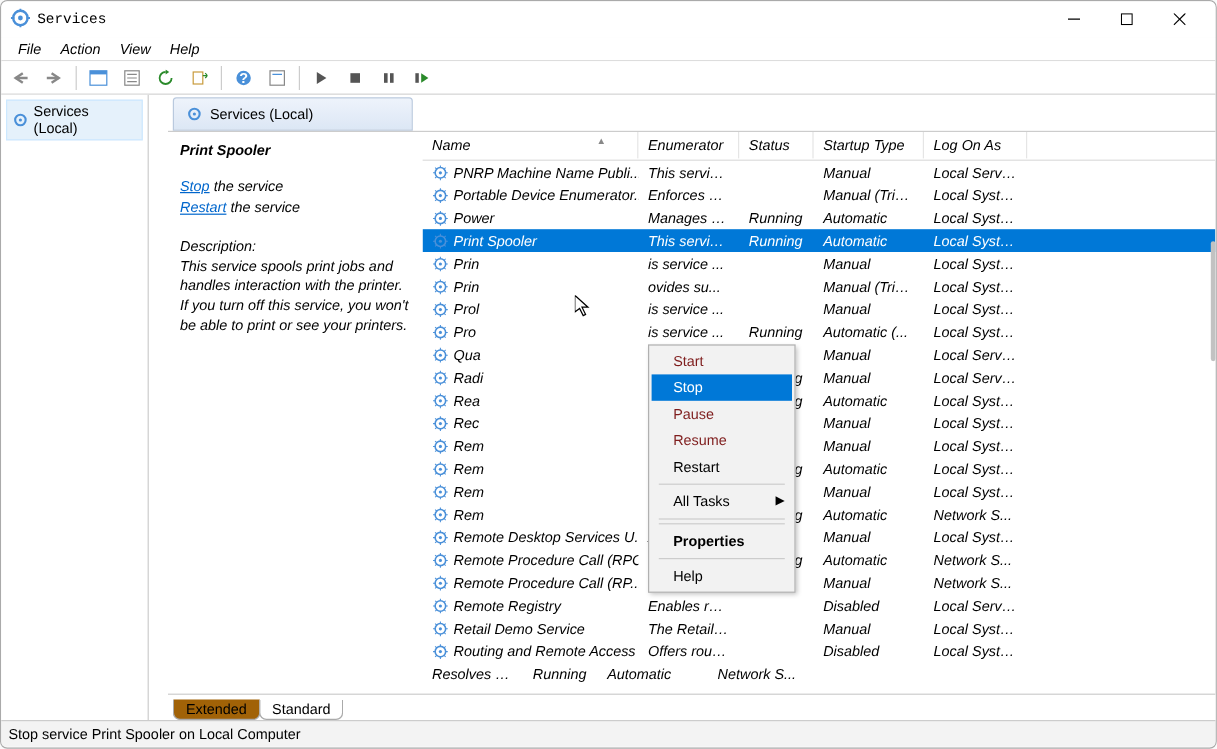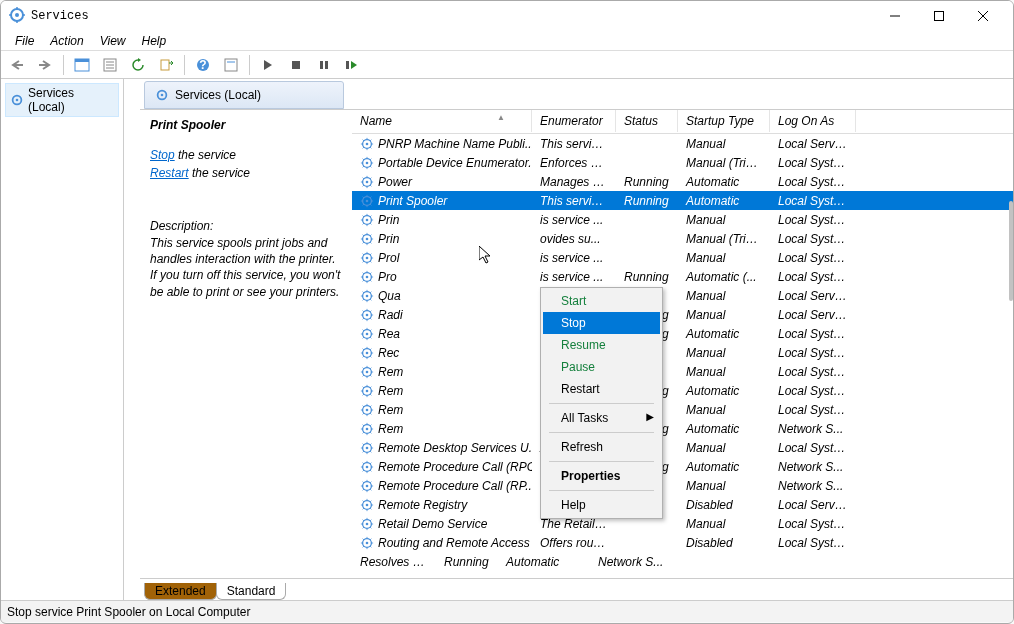--- a/index.html
+++ b/index.html
@@ -21,21 +21,21 @@
 .content { display: flex; height: 521px; background: #fff; gap: 16px; }
 .tree { width: 123px; border-right: 1px solid #ccc; padding: 4px; background: #fff; }
 .tree .node { display: flex; align-items: center; gap: 4px; padding: 2px 4px; background: #e5f1fb; border: 1px solid #cce8ff; }
 
 .detail { flex: 1; display: flex; flex-direction: column; position: relative; }
 .detail-header { height: 28px; background: linear-gradient(#eef3fb, #dce7f5); display: flex; align-items: center; padding: 0 10px; gap: 6px; border-bottom: 1px solid #b9c9de; width: 200px; border: 1px solid #b9c9de; border-radius: 3px 3px 0 0; margin: 2px 0 0 4px;}
 .detail-body { flex: 1; display: flex; border-top: 1px solid #ccc; overflow: hidden; font-style: italic; }
 .detail-side { width: 212px; padding: 8px 10px; }
 .detail-side .svc-title { font-weight: bold; margin-bottom: 14px; }
 .detail-side a { color: #0066cc; text-decoration: underline; }
-.detail-side .links { margin-bottom: 37px; line-height: 1.5; }
+.detail-side .links { margin-bottom: 16px; line-height: 1.5; }
 .detail-side .desc-label { margin-bottom: 2px; }
 .detail-side .desc-text { line-height: 1.35; }
 
 .grid { flex: 1; overflow: hidden; position: relative; }
 .grid-header { display: flex; border-bottom: 1px solid #ddd; background: #fff; height: 24px; align-items: flex-start; }
 .grid-header .col { padding: 4px 8px; border-right: 1px solid #e5e5e5; white-space: nowrap; overflow: hidden; text-overflow: ellipsis; position: relative; }
 .grid-header .sort { position: absolute; right: 26px; top: 3px; font-size: 8px; color: #888;}
 .grid-body { overflow: hidden; }
 .row { display: flex; height: 19px; align-items: center; }
 .row.selected { background: #0078d7; color: #fff; }
@@ -50,21 +50,21 @@
 .gear { display: inline-flex; width: 14px; height: 14px; }
 
 .tabsbar { height: 22px; display: flex; align-items: flex-end; padding-left: 4px; border-top: 1px solid #ccc; background: #fff;}
 .tabsbar .tab { padding: 1px 10px; border: 1px solid #aaa; border-top: none; margin-right: -1px; background: #a16207; font-size: 12px; border-radius: 0 0 6px 6px;}
 .tabsbar .tab.active { background: #fff; font-weight: normal; }
 
 .statusbar { height: 22px; border-top: 1px solid #ccc; display: flex; align-items: center; padding: 0 6px; background: #f3f3f3; }
 
 .ctxmenu { position: absolute; left: 400px; top: 208px; width: 123px; background: #f2f2f2; border: 1px solid #b0b0b0; box-shadow: 2px 2px 4px rgba(0,0,0,0.25); z-index: 10; padding: 2px; }
 .ctxmenu .citem { padding: 4px 18px 4px 18px; position: relative; }
-.ctxmenu .citem.disabled { color: #15803d; }
+.ctxmenu .citem.disabled { color: #7f1d1d; }
 .ctxmenu .citem.hover { background: #0078d7; color: #fff; }
 .ctxmenu .citem .arrow { position: absolute; right: 6px; top: 4px; font-size: 10px; }
 .ctxmenu .csep { height: 1px; background: #ccc; margin: 3px 6px; }
 .ctxmenu .citem.bold { font-weight: bold; }
 
 .cursor { position: absolute; left: 478px; top: 245px; z-index: 20; pointer-events: none; }
 
 .scroll-indicator { position: absolute; right: 0; top: 200px; width: 4px; height: 100px; background: #c2c2c2; border-radius: 2px; }
 </style>
 </head>
@@ -787,27 +787,26 @@
               <div class="cell c3">Automatic</div>
               <div class="cell c4">Network S...</div>
             </div>
           </div>
       </div>
     </div>
 
     <div class="ctxmenu">
       <div class="citem disabled">Start</div>
       <div class="citem hover">Stop</div>
+      <div class="citem disabled">Pause</div>
       <div class="citem disabled">Resume</div>
-      <div class="citem disabled">Pause</div>
       <div class="citem">Restart</div>
       <div class="csep"></div>
       <div class="citem"><span>All Tasks</span><span class="arrow">▶</span></div>
       <div class="csep"></div>
-      <div class="citem">Refresh</div>
       <div class="csep"></div>
       <div class="citem bold">Properties</div>
       <div class="csep"></div>
       <div class="citem">Help</div>
     </div>
 
     <div class="tabsbar">
       <div class="tab">Extended</div>
       <div class="tab active">Standard</div>
     </div>

